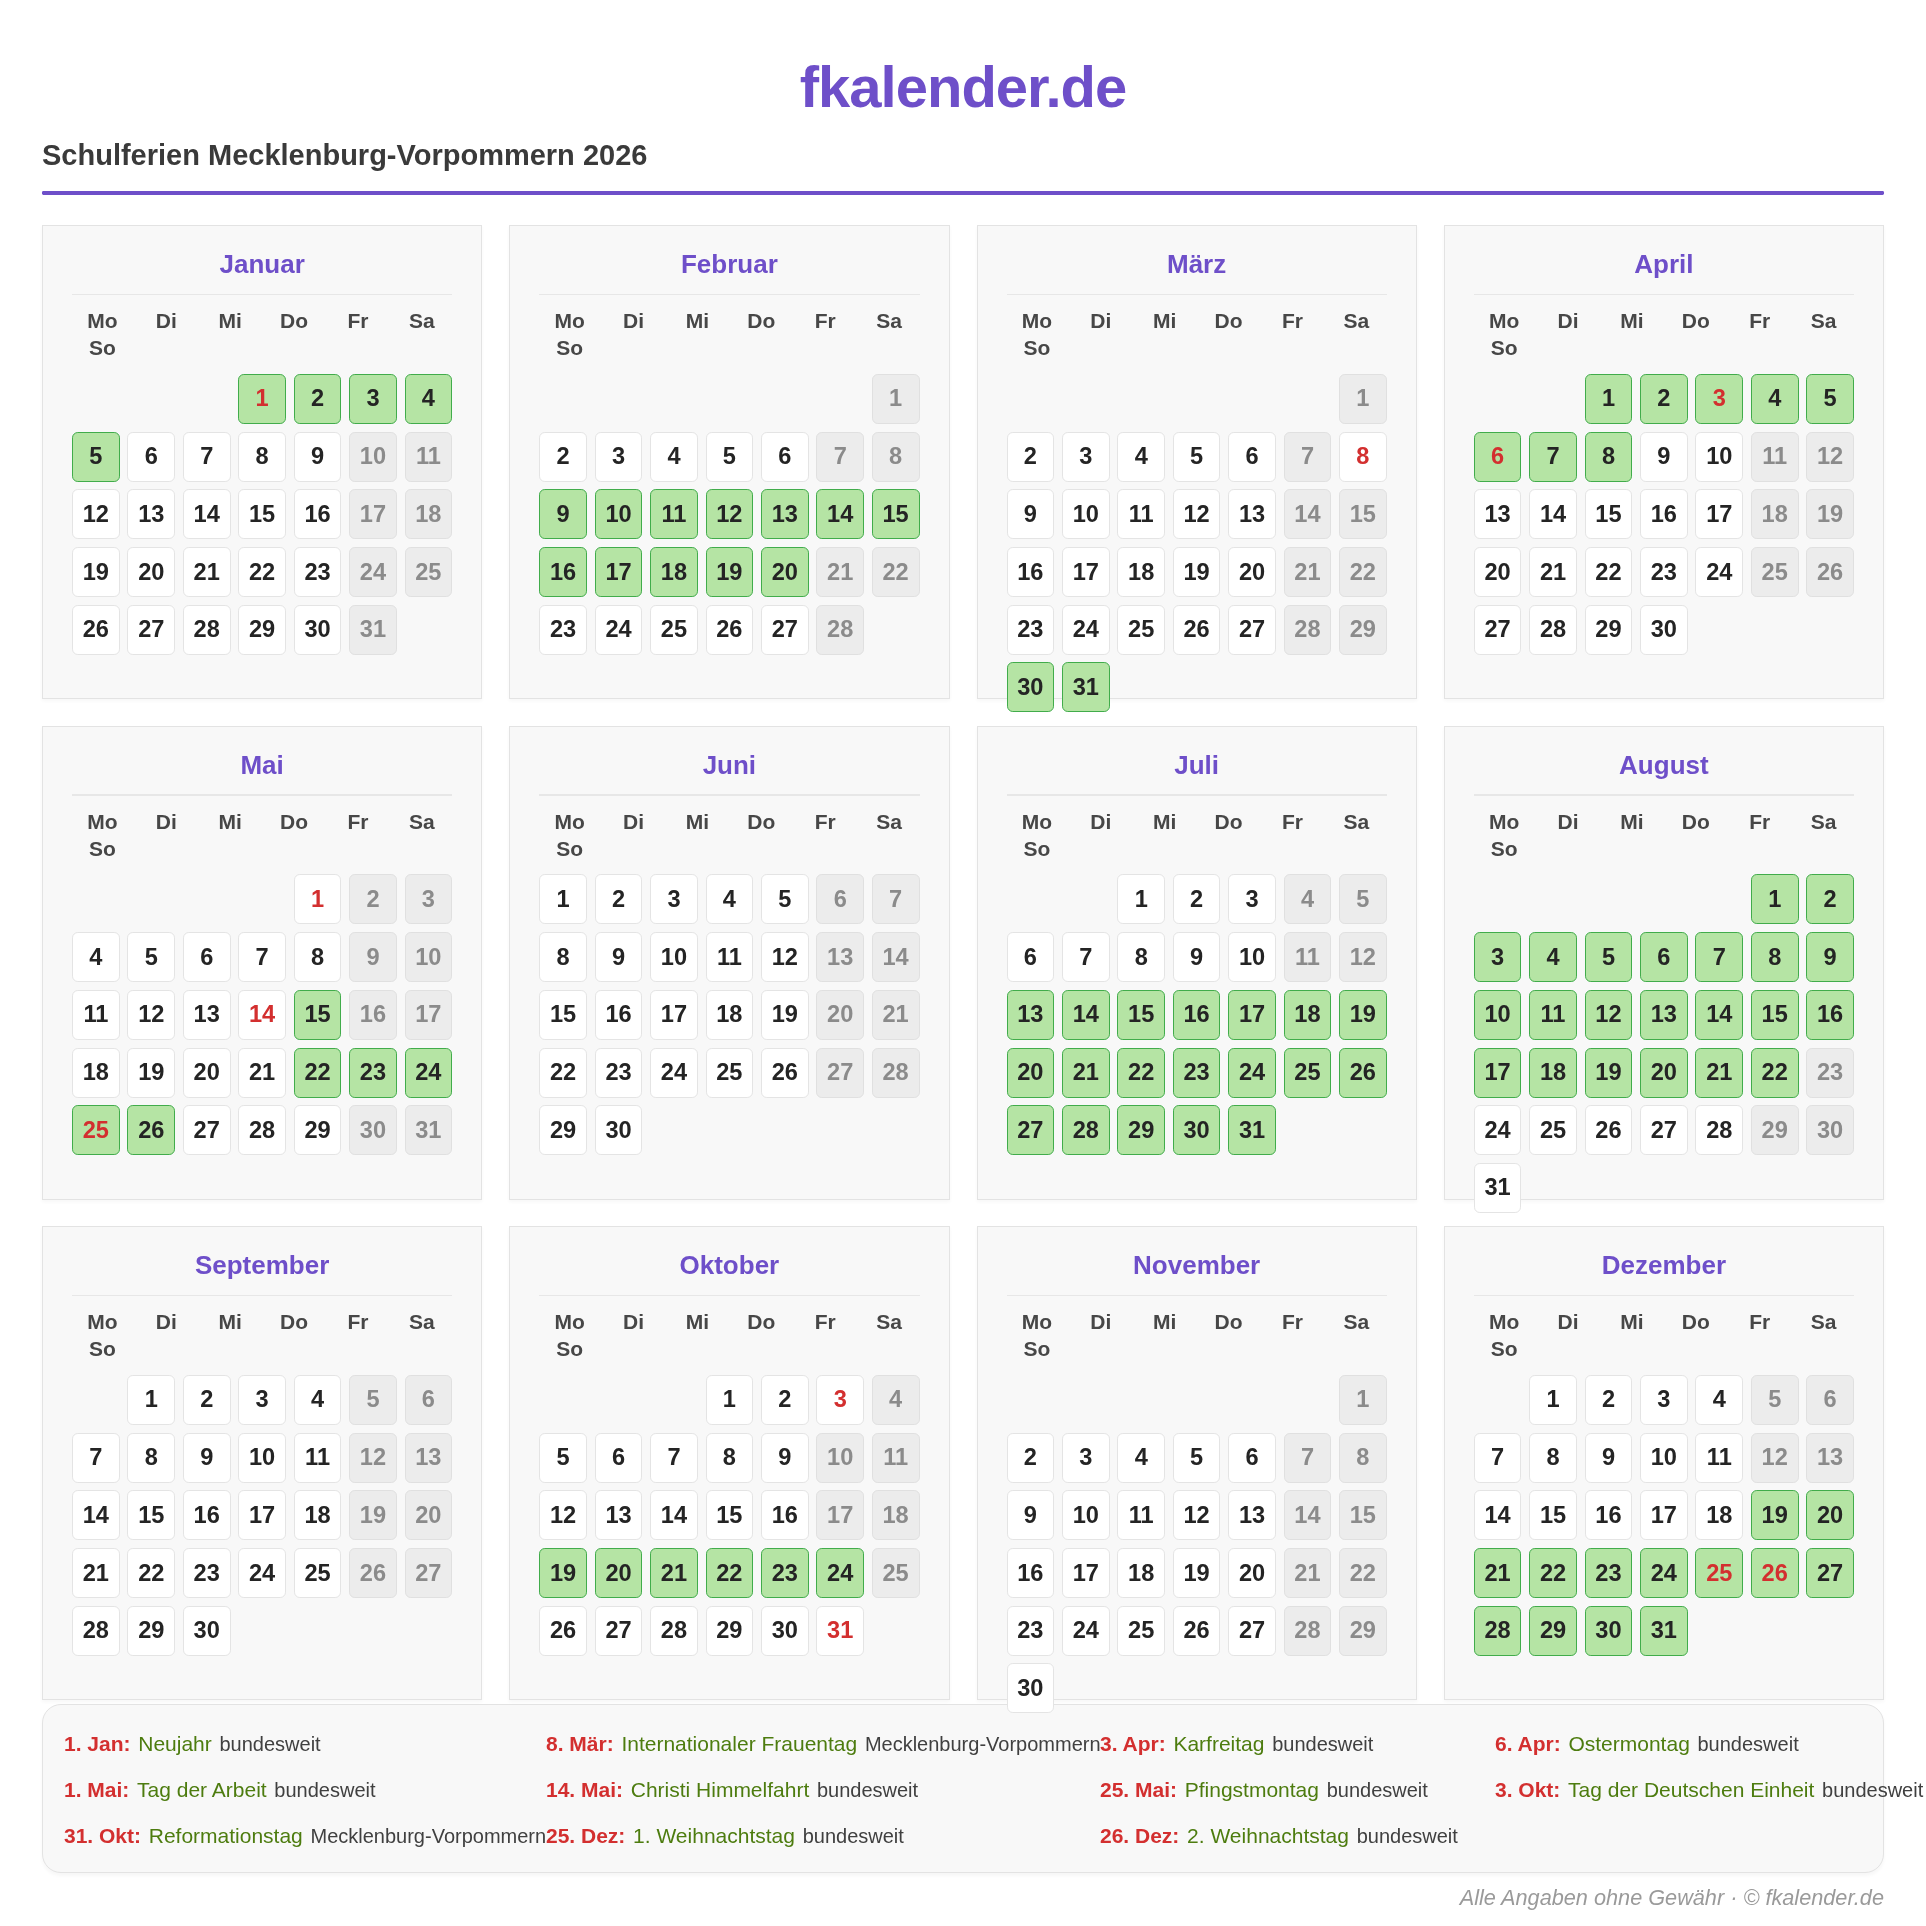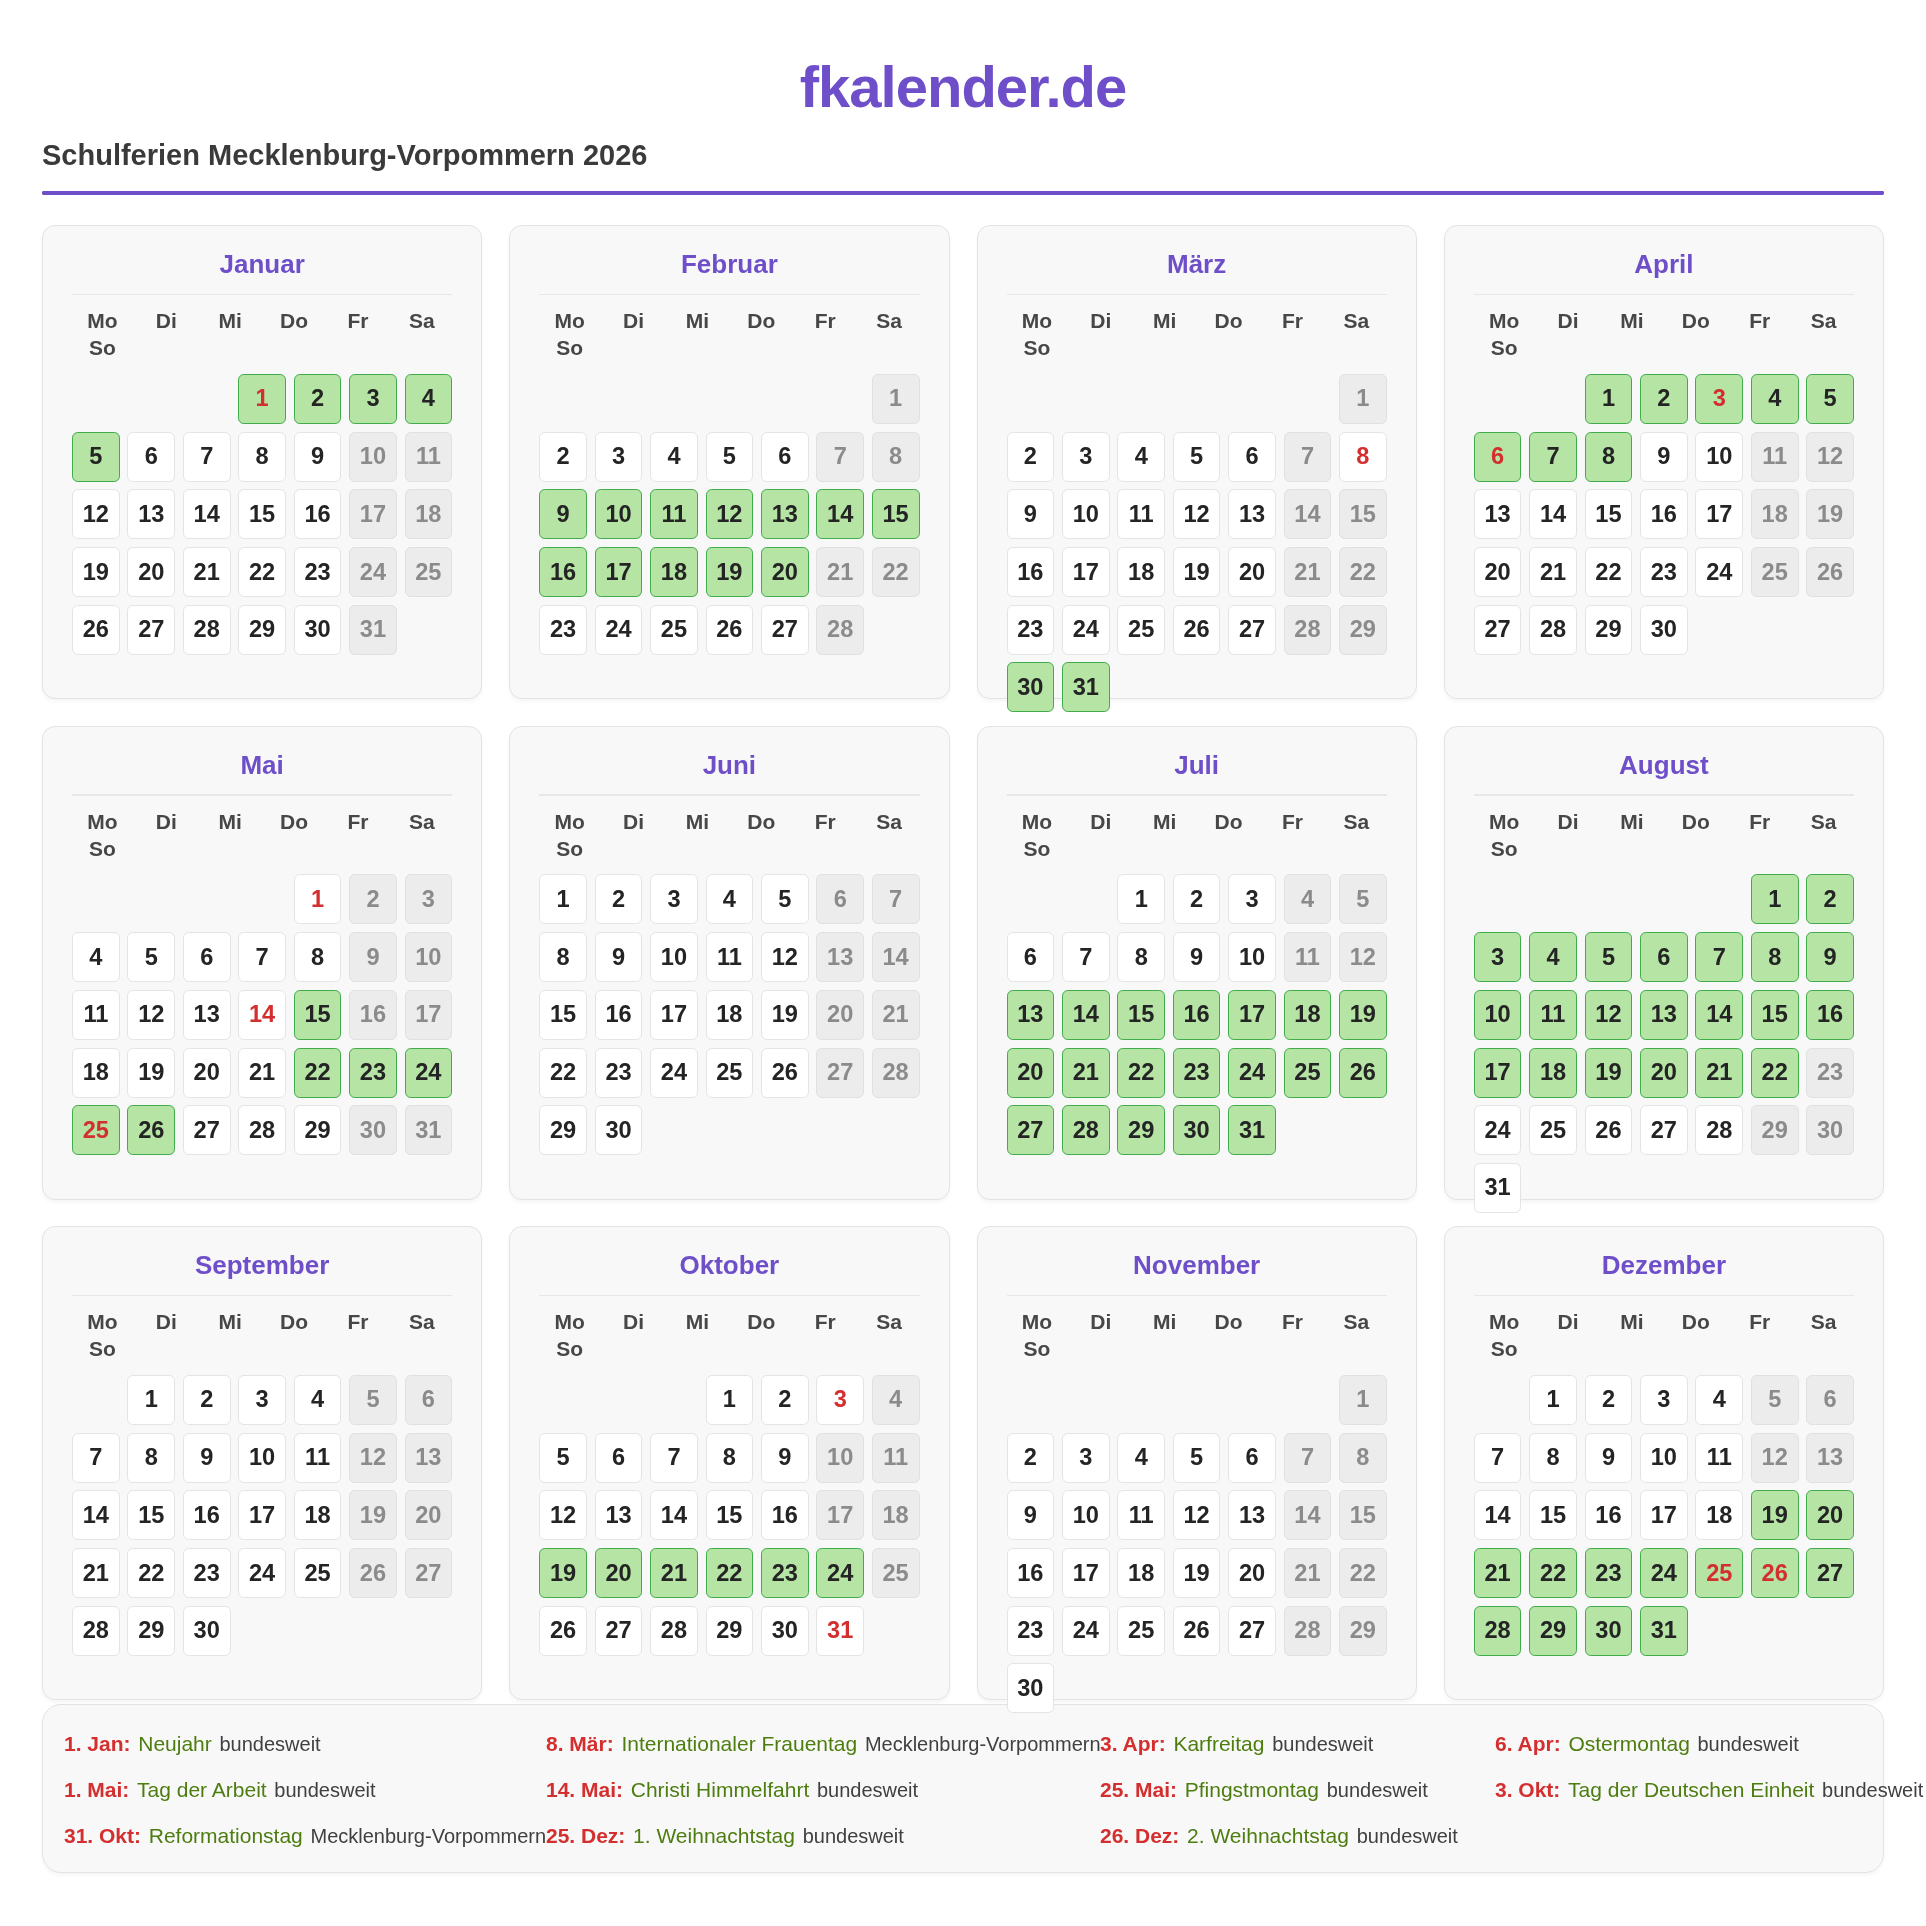--- a/index.html
+++ b/index.html
@@ -11,21 +11,21 @@
   .logo { text-align:center; padding-top:55px; font-size:58px; font-weight:700;
     letter-spacing:-1px; line-height:63px; color:var(--accent); }
   .subtitle { text-align:left; margin-top:20px; font-size:29px; font-weight:700;
     line-height:35px; color:#3a3a3a; }
   .rule { height:3.9px; background:var(--accent); margin-top:18.3px; border-radius:1.4px; }
 
   
   .months { margin-top:30px; display:grid; grid-template-columns:repeat(4,1fr);
     column-gap:27px; row-gap:26.5px; grid-auto-rows:474px; }
   .month-card { background:var(--card-bg); border:1px solid var(--card-border);
-    border-radius:13px; padding:0 29px; box-shadow:0 2.4px 3.9px rgba(0,0,0,0.035); }
+    border-radius:0; padding:0 29px; box-shadow:0 2.4px 3.9px rgba(0,0,0,0.035); }
   .month-title { text-align:center; color:var(--accent); font-size:26px; font-weight:700;
     padding-top:22px; line-height:32px; }
   .month-divider { height:1.4px; background:#e7e7e7; margin-top:13.5px; }
   .weekdays { display:grid; grid-template-columns:repeat(6,1fr); gap:3px;
     margin-top:14.4px; }
   .weekday { text-align:center; font-size:21px; font-weight:700; color:#474747; }
   .days { display:grid; grid-template-columns:repeat(7,1fr); gap:7.7px;
     grid-auto-rows:50px; margin-top:13.5px; font-size:23.6px; font-weight:600;
     color:var(--day-text); }
   .cell { border-radius:5.8px; display:flex; align-items:center; justify-content:center; }
@@ -699,14 +699,15 @@
         <span class="legend-region">bundesweit</span>
       </div>
       <div class="legend-item">
         <span class="legend-date">26. Dez:</span>
         <span class="legend-name">2. Weihnachtstag</span>
         <span class="legend-region">bundesweit</span>
       </div>
       <div class="legend-item"></div>
     </div>
 
+  <div class="footer">Alle Angaben ohne Gewähr · © fkalender.de</div>
 </div>
 
 
 </body></html>

